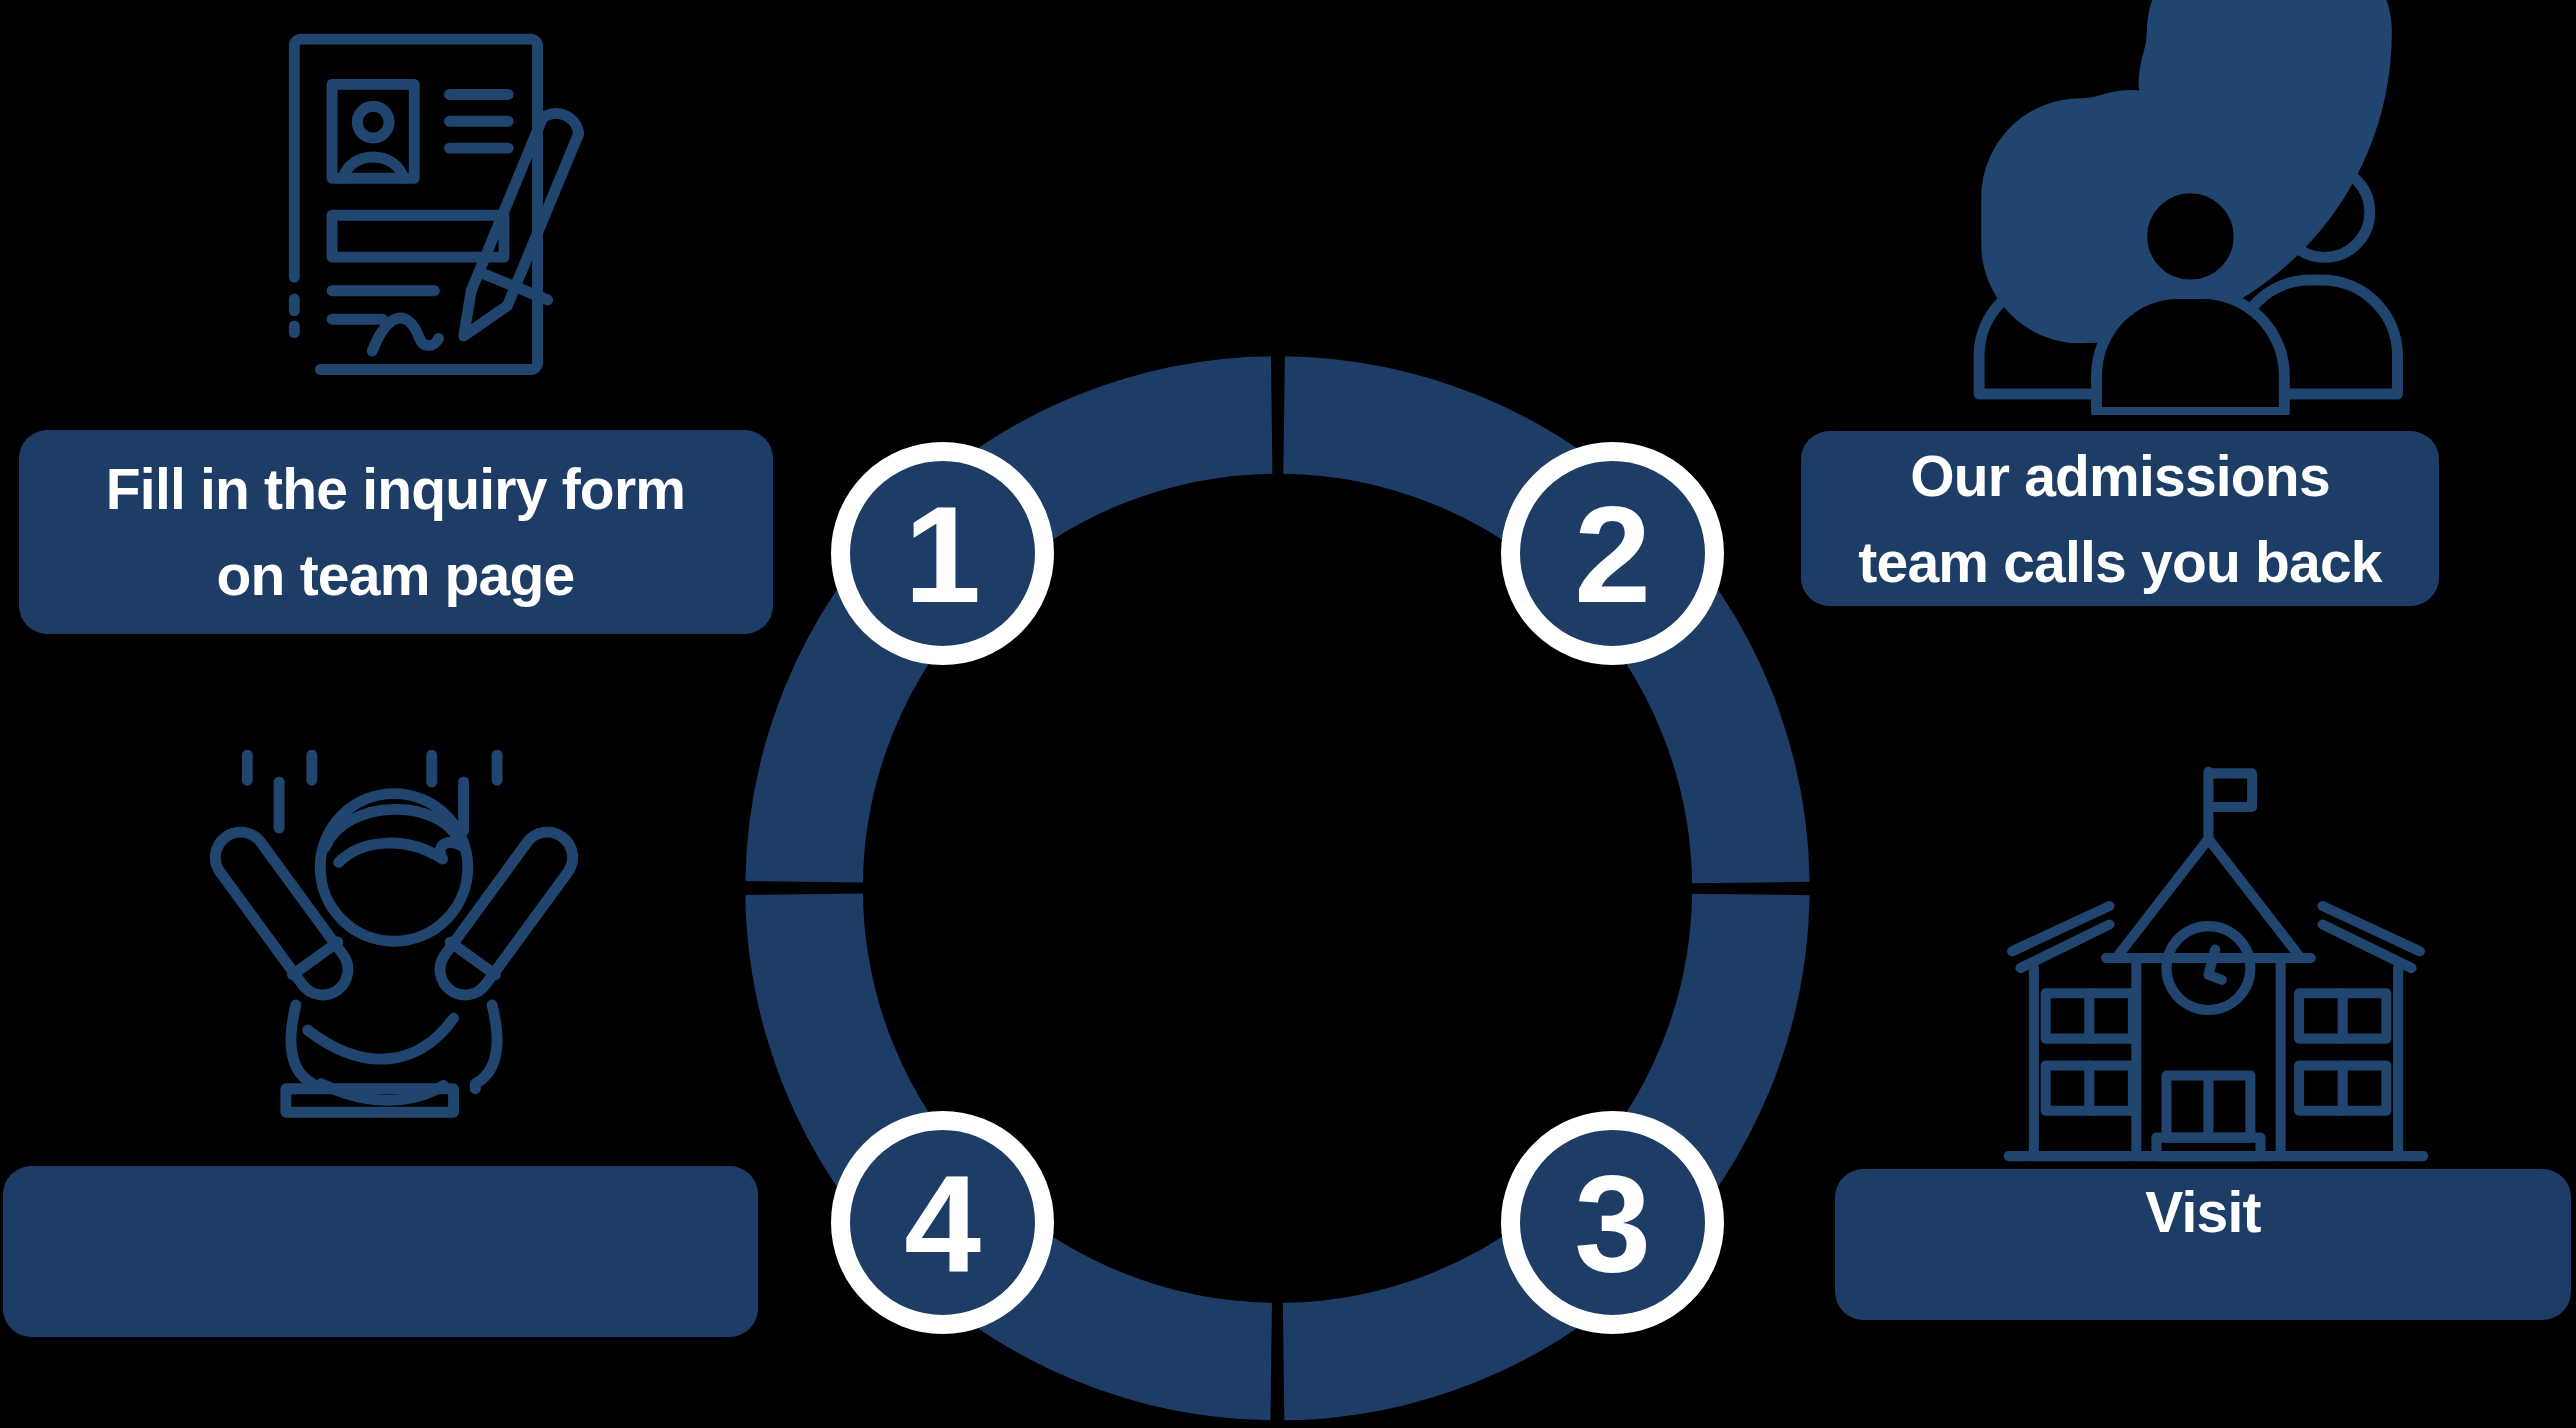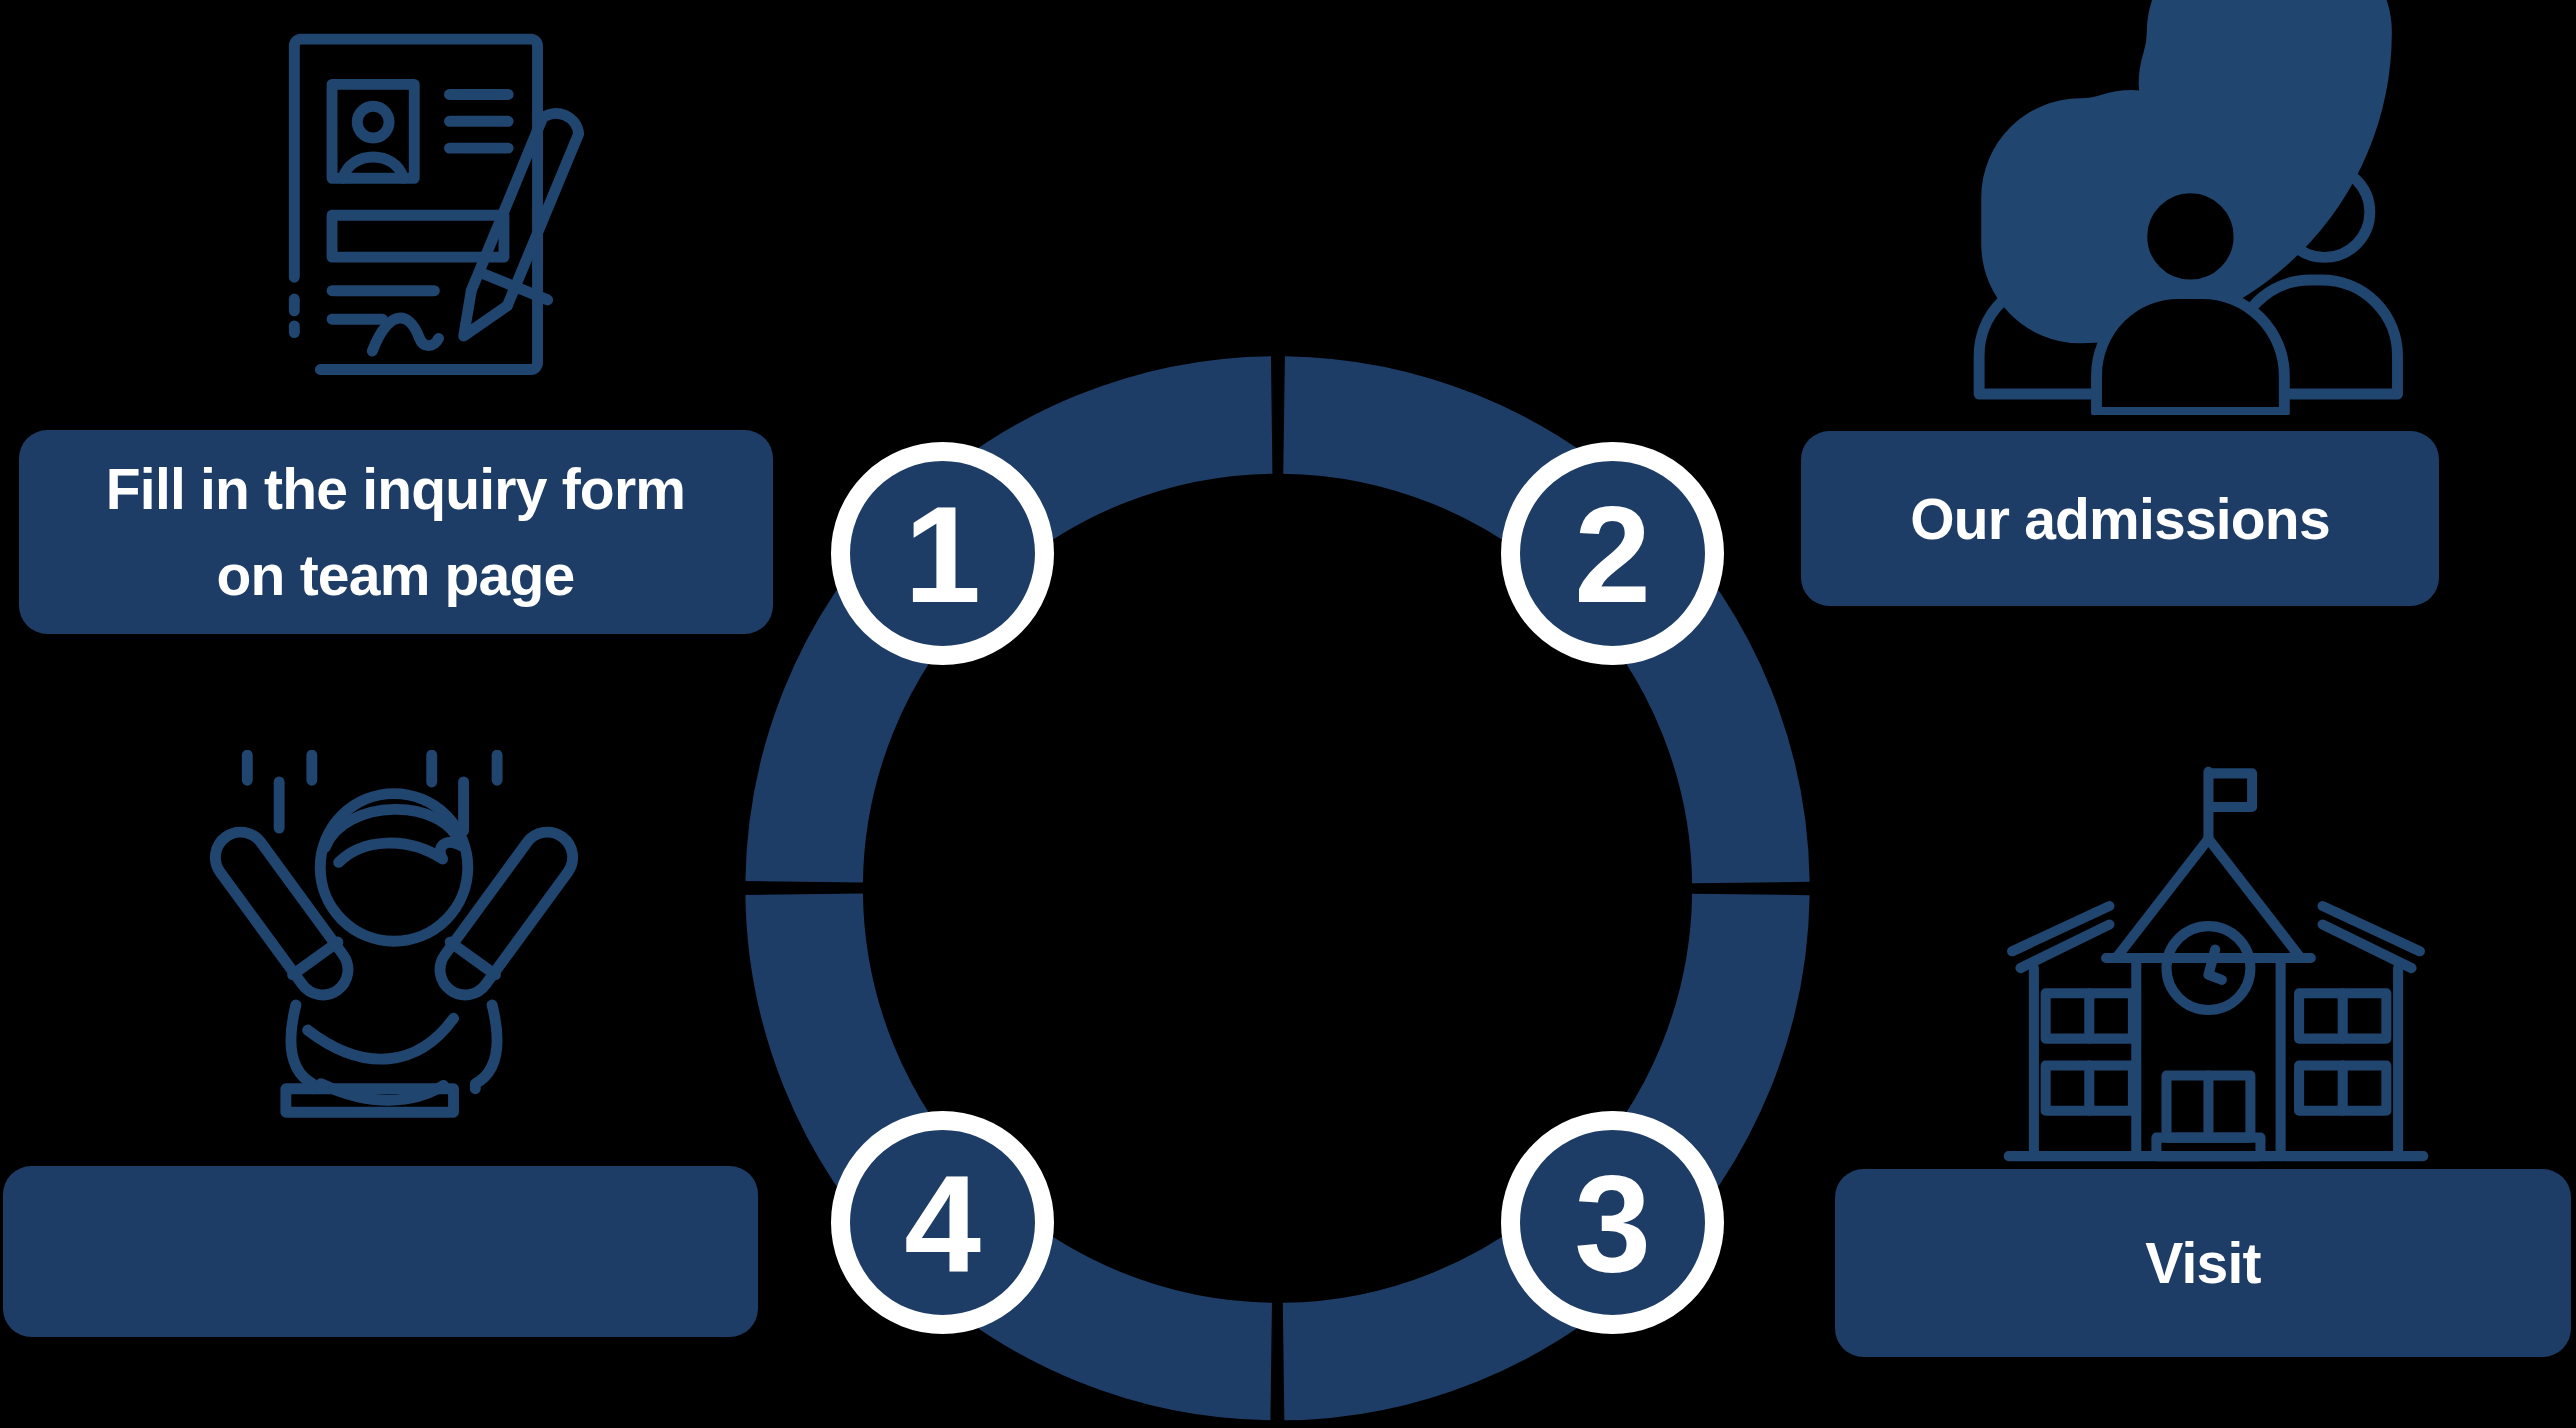--- a/index.html
+++ b/index.html
@@ -103,21 +103,22 @@
     <path d="M148,398 C208,426 258,422 294,400"></path>
     <rect x="106" y="404" width="200" height="28"></rect>
   </svg>
 
   <div class="pill" style="left:18.5px;top:430px;width:754px;height:204px;">
     <span>Fill in the inquiry form</span>
     <span>on team page</span>
   </div>
   <div class="pill" style="left:1801px;top:431px;width:638px;height:175px;">
     <span>Our admissions</span>
+    <span>team calls you back</span>
   </div>
-  <div class="pill" style="left:1835px;top:1169px;width:736px;height:188px;">
+  <div class="pill" style="left:1835px;top:1169px;width:736px;height:151px;justify-content:space-between;">
     <span>Visit</span>
   </div>
   <div class="pill" style="left:2.5px;top:1166px;width:755px;height:171px;">
   </div>
 
 </div>
 
 
 </body></html>

